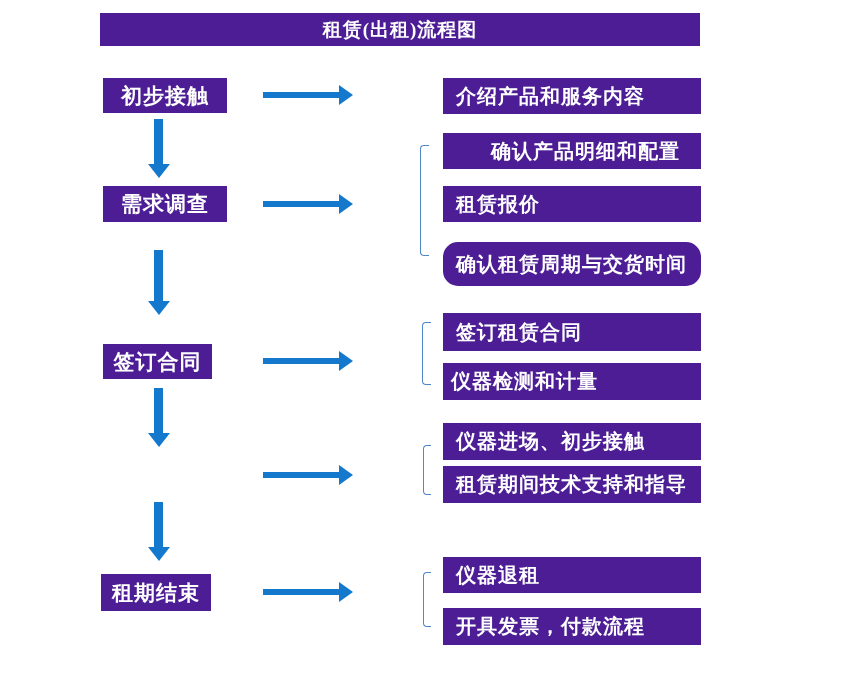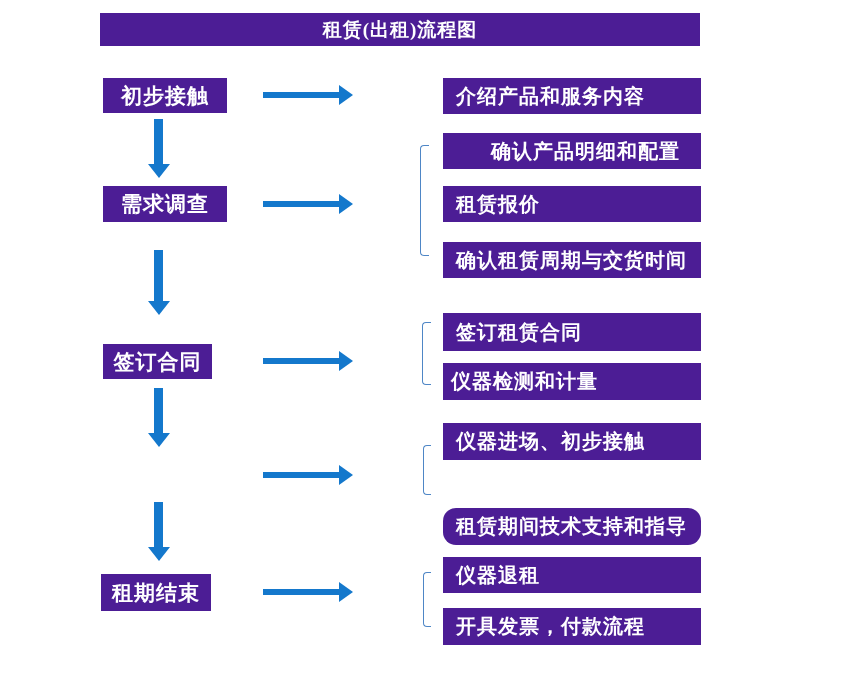--- a/index.html
+++ b/index.html
@@ -105,24 +105,24 @@
 
   <div class="bracket" style="left:420px;top:145px;width:9px;height:111px;"></div>
   <div class="bracket" style="left:422px;top:322px;width:9px;height:63px;"></div>
   <div class="bracket" style="left:423px;top:445px;width:8px;height:50px;"></div>
   <div class="bracket" style="left:423px;top:572px;width:8px;height:55px;"></div>
 
   <div class="box detail" style="left:443px;top:78px;width:258px;height:36px;">介绍产品和服务内容</div>
 
   <div class="box detail" style="left:443px;top:133px;width:258px;height:36px;padding-left:48px;">确认产品明细和配置</div>
   <div class="box detail" style="left:443px;top:186px;width:258px;height:36px;">租赁报价</div>
-  <div class="box detail" style="left:443px;top:242px;width:258px;height:36px;">确认租赁周期与交货时间</div>
+  <div class="box detail" style="left:443px;top:242px;width:258px;height:44px;border-radius:15px;">确认租赁周期与交货时间</div>
 
   <div class="box detail" style="left:443px;top:313px;width:258px;height:38px;">签订租赁合同</div>
   <div class="box detail" style="left:443px;top:363px;width:258px;height:37px;padding-left:8px;">仪器检测和计量</div>
 
   <div class="box detail" style="left:443px;top:423px;width:258px;height:37px;">仪器进场、初步接触</div>
-  <div class="box detail" style="left:443px;top:508px;width:258px;height:37px;border-radius:13px;">租赁期间技术支持和指导</div>
+  <div class="box detail" style="left:443px;top:466px;width:258px;height:37px;">租赁期间技术支持和指导</div>
 
   <div class="box detail" style="left:443px;top:557px;width:258px;height:36px;">仪器退租</div>
   <div class="box detail" style="left:443px;top:608px;width:258px;height:37px;">开具发票，付款流程</div>
 
 </div>
 
 </body></html>

